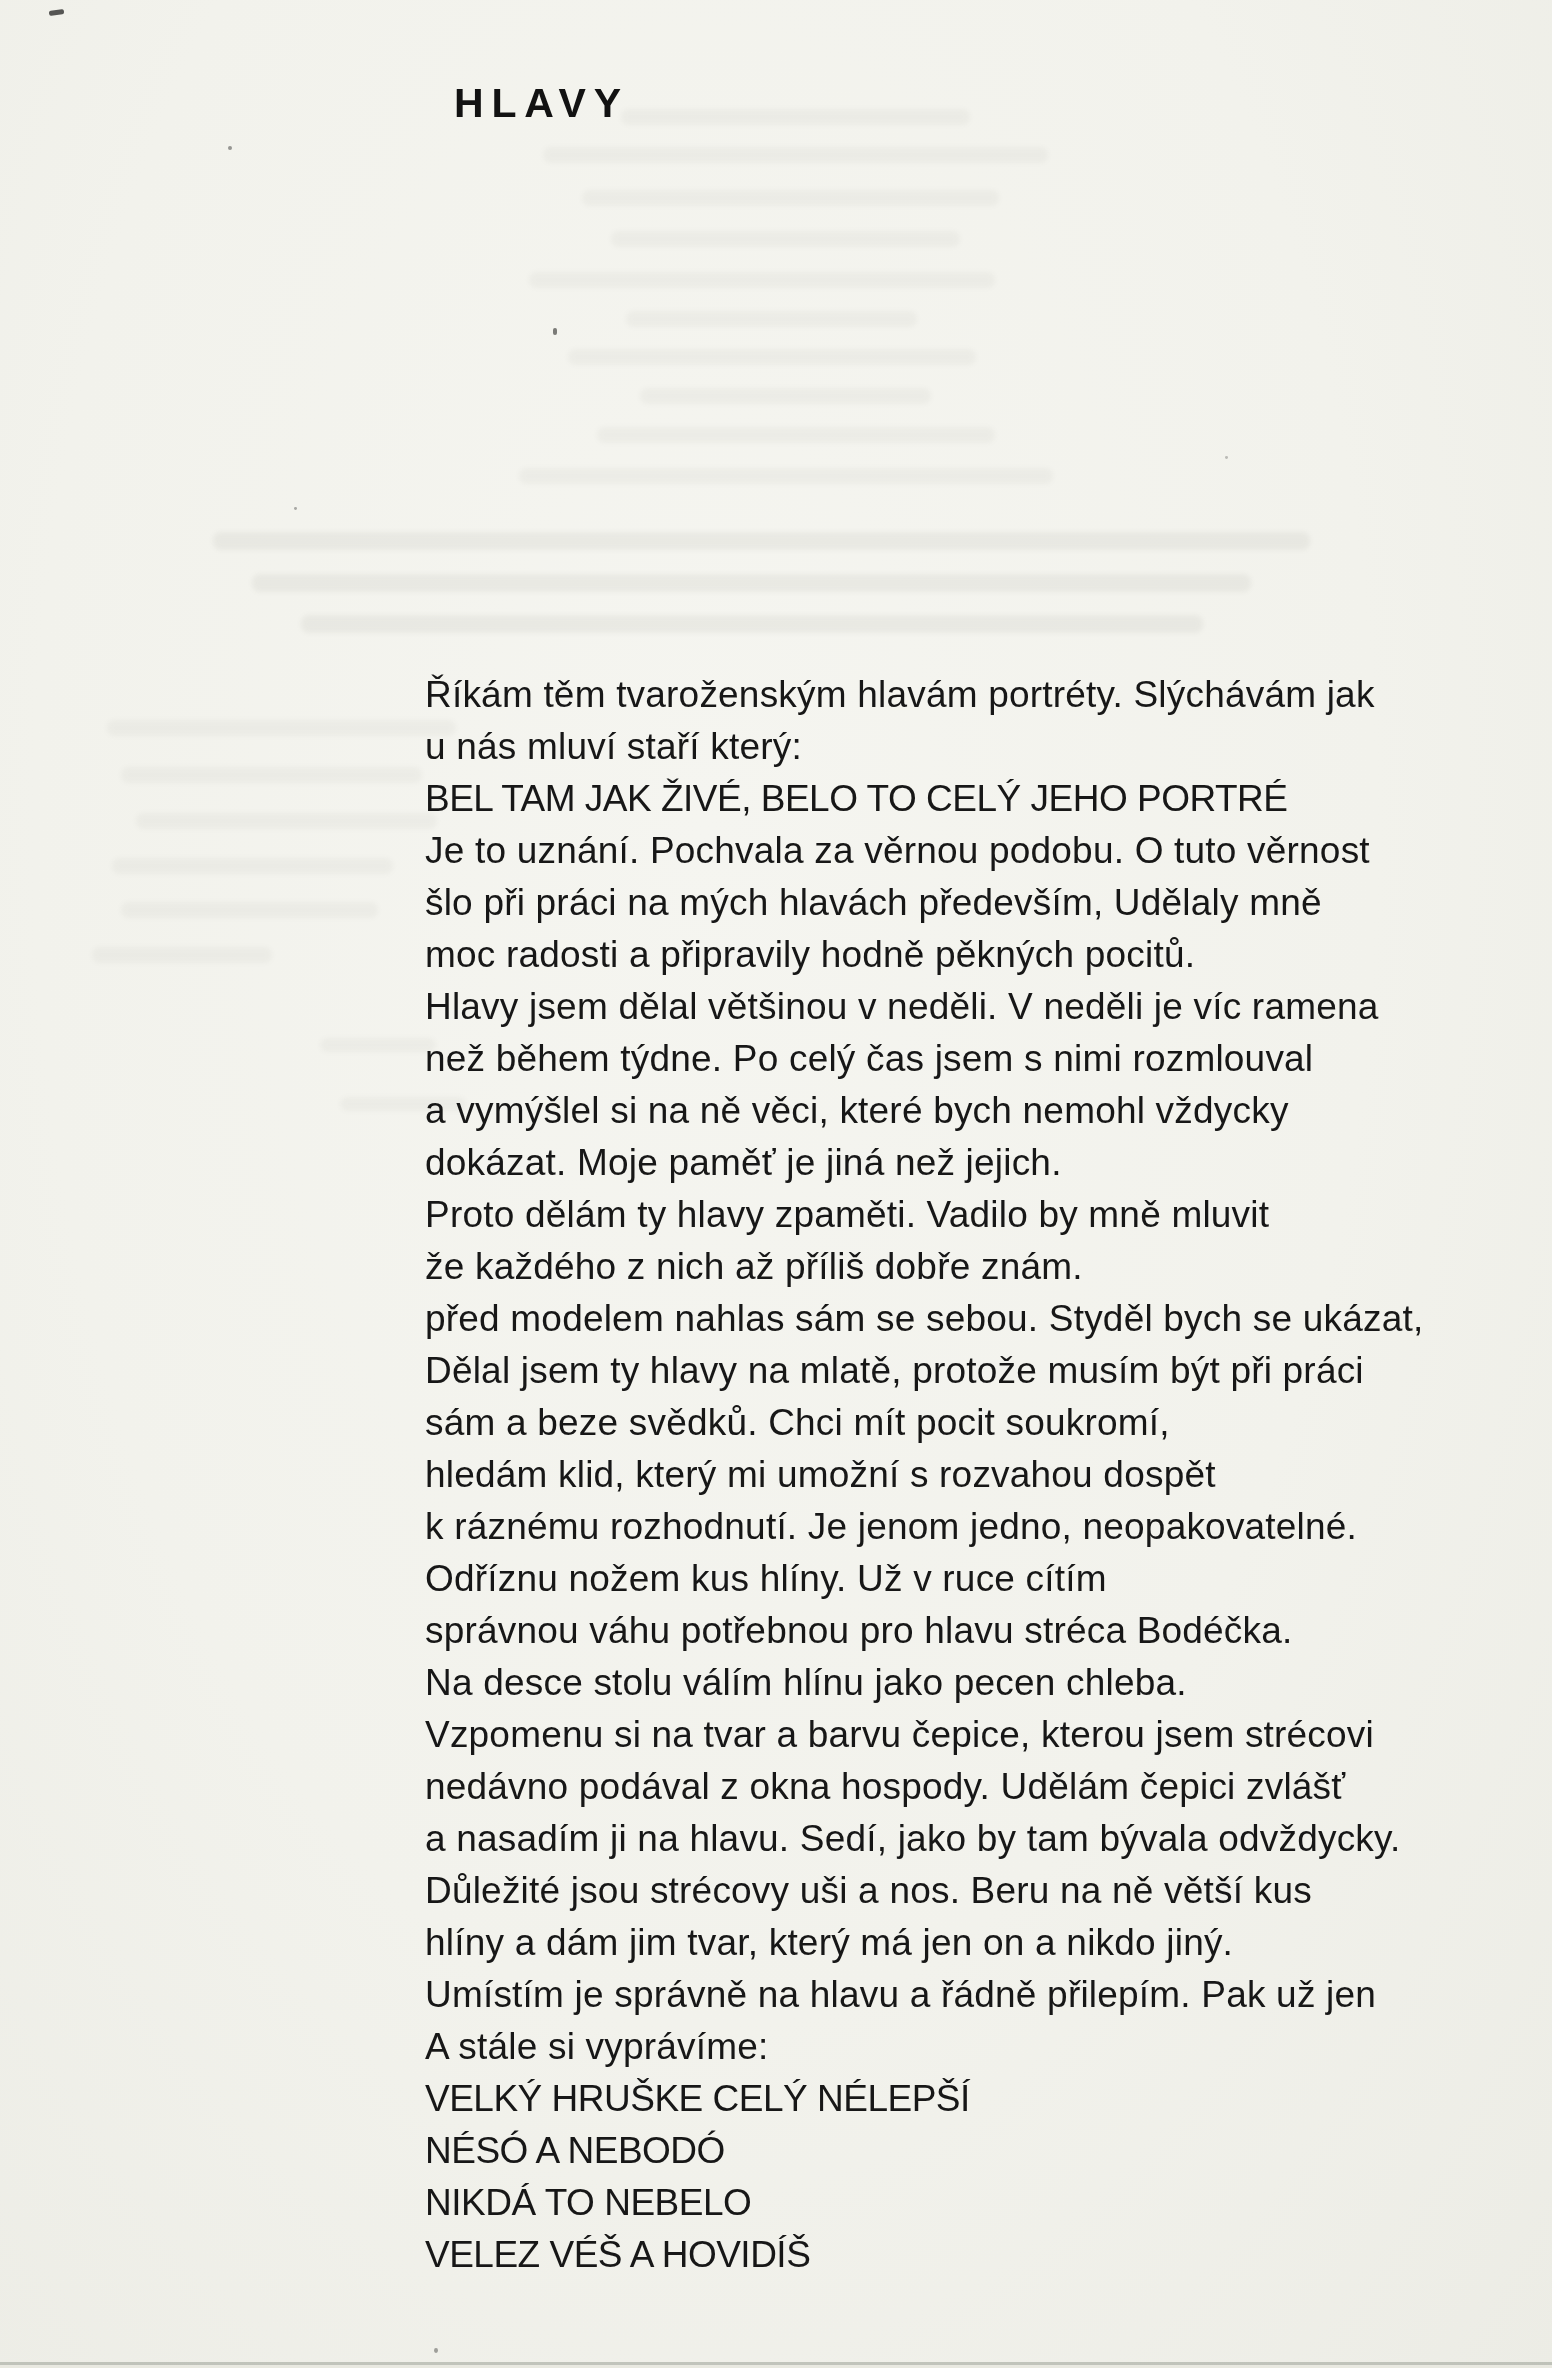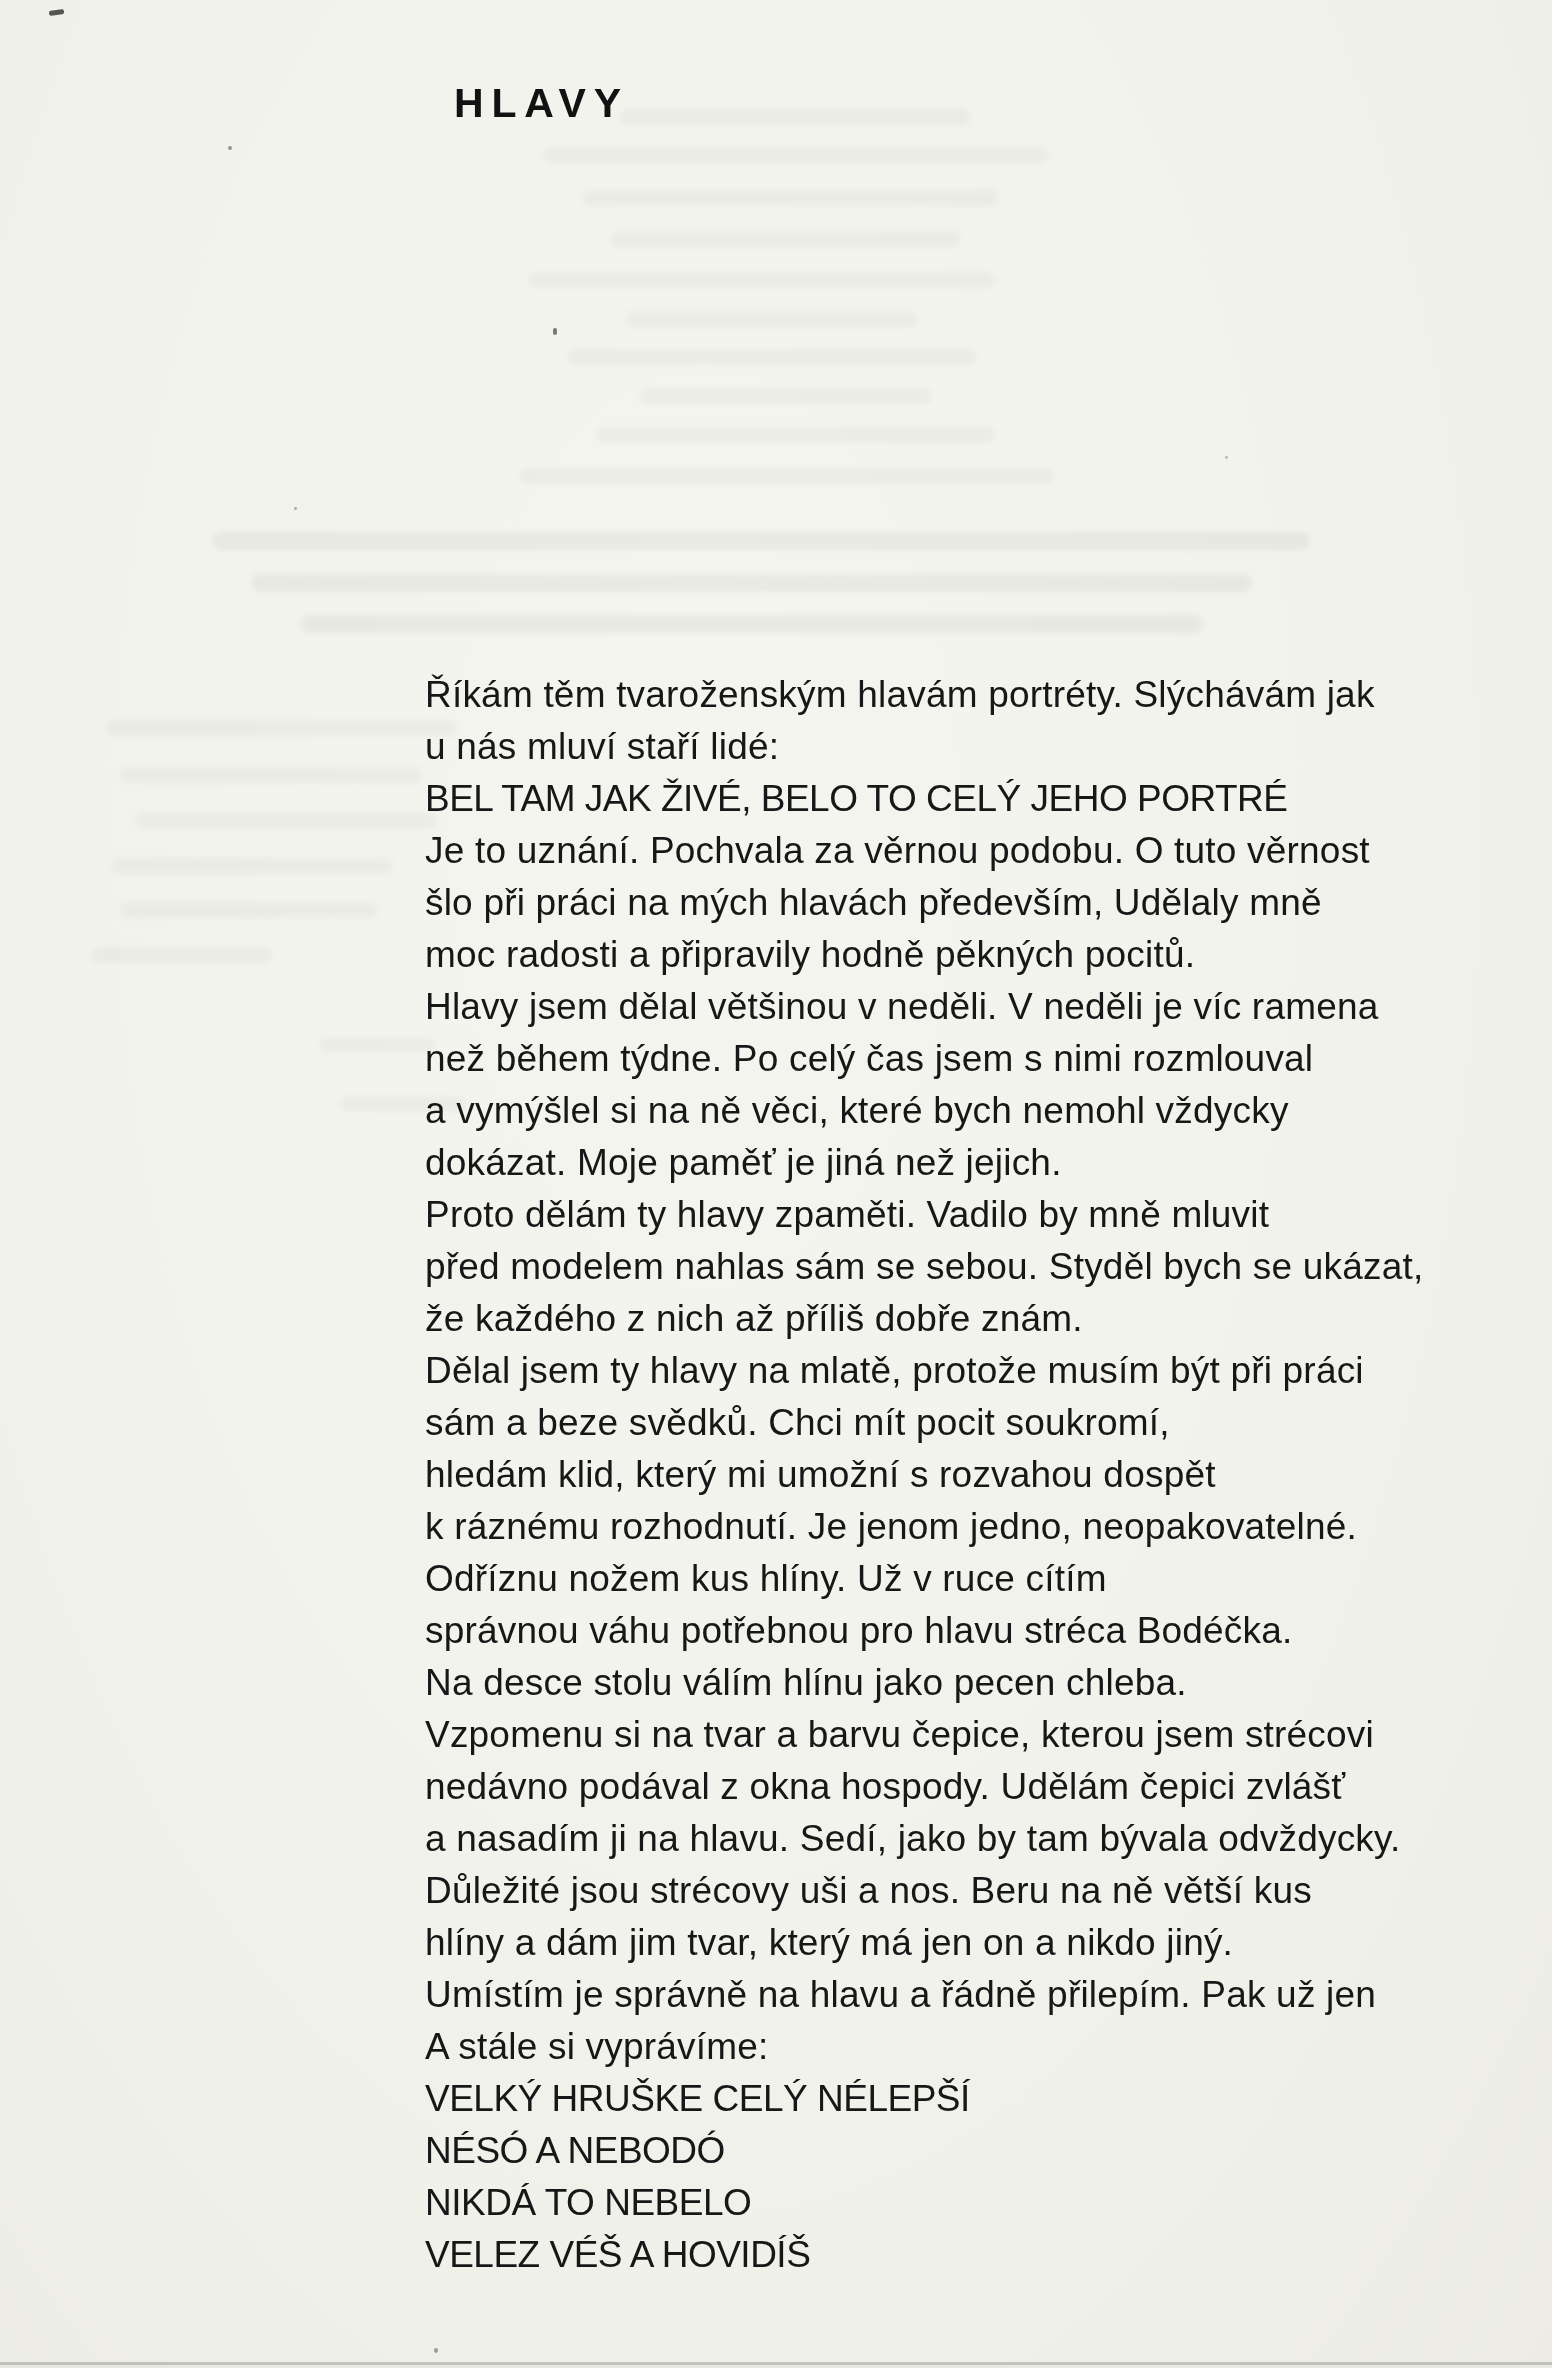--- a/index.html
+++ b/index.html
@@ -133,32 +133,32 @@
     <div class="ghost g18"></div>
     <div class="ghost g19"></div>
     <div class="ghost g20"></div>
     <div class="ghost g21"></div>
   </div>
 
   <h1 class="title">HLAVY</h1>
 
   <div class="text-block">
       <div class="text-line">Říkám těm tvaroženským hlavám portréty. Slýchávám jak</div>
-      <div class="text-line">u nás mluví staří lidé:</div>
+      <div class="text-line">u nás mluví staří který:</div>
       <div class="text-line caps">BEL TAM JAK ŽIVÉ, BELO TO CELÝ JEHO PORTRÉ</div>
       <div class="text-line">Je to uznání. Pochvala za věrnou podobu. O tuto věrnost</div>
       <div class="text-line">šlo při práci na mých hlavách především, Udělaly mně</div>
       <div class="text-line">moc radosti a připravily hodně pěkných pocitů.</div>
       <div class="text-line">Hlavy jsem dělal většinou v neděli. V neděli je víc ramena</div>
       <div class="text-line">než během týdne. Po celý čas jsem s nimi rozmlouval</div>
       <div class="text-line">a vymýšlel si na ně věci, které bych nemohl vždycky</div>
       <div class="text-line">dokázat. Moje paměť je jiná než jejich.</div>
       <div class="text-line">Proto dělám ty hlavy zpaměti. Vadilo by mně mluvit</div>
+      <div class="text-line">že každého z nich až příliš dobře znám.</div>
       <div class="text-line">před modelem nahlas sám se sebou. Styděl bych se ukázat,</div>
-      <div class="text-line">že každého z nich až příliš dobře znám.</div>
       <div class="text-line">Dělal jsem ty hlavy na mlatě, protože musím být při práci</div>
       <div class="text-line">sám a beze svědků. Chci mít pocit soukromí,</div>
       <div class="text-line">hledám klid, který mi umožní s rozvahou dospět</div>
       <div class="text-line">k ráznému rozhodnutí. Je jenom jedno, neopakovatelné.</div>
       <div class="text-line">Odříznu nožem kus hlíny. Už v ruce cítím</div>
       <div class="text-line">správnou váhu potřebnou pro hlavu stréca Bodéčka.</div>
       <div class="text-line">Na desce stolu válím hlínu jako pecen chleba.</div>
       <div class="text-line">Vzpomenu si na tvar a barvu čepice, kterou jsem strécovi</div>
       <div class="text-line">nedávno podával z okna hospody. Udělám čepici zvlášť</div>
       <div class="text-line">a nasadím ji na hlavu. Sedí, jako by tam bývala odvždycky.</div>

